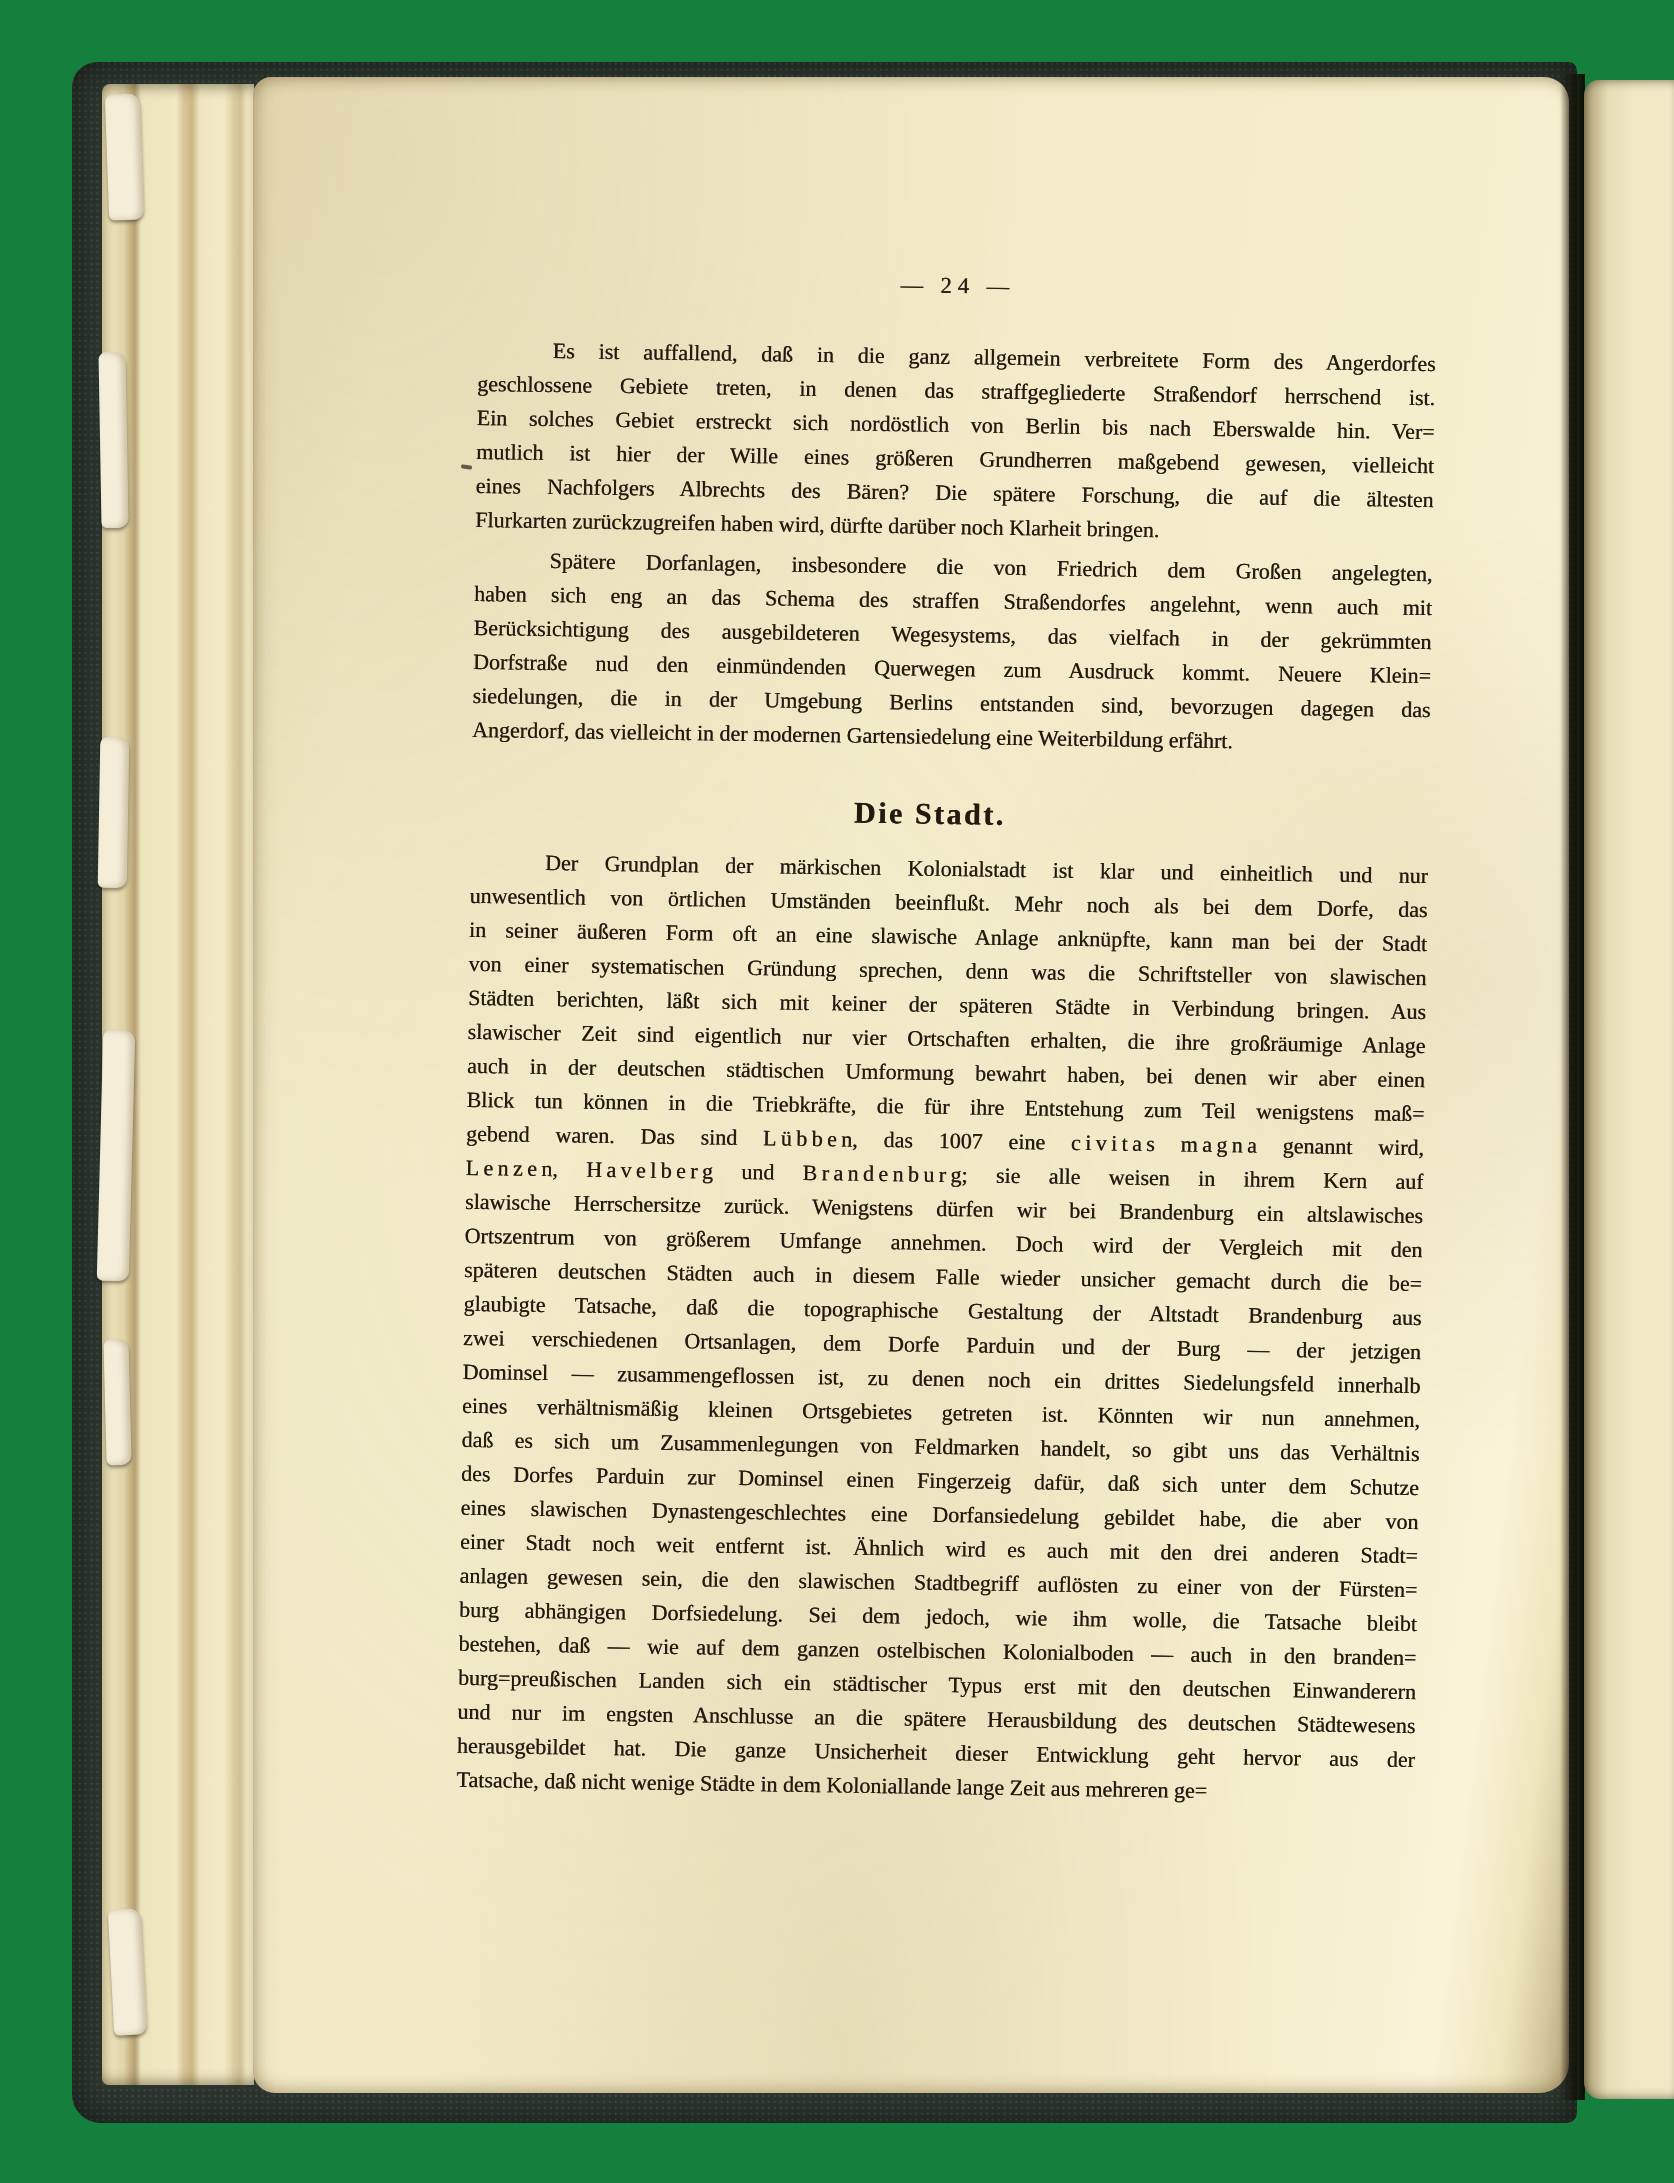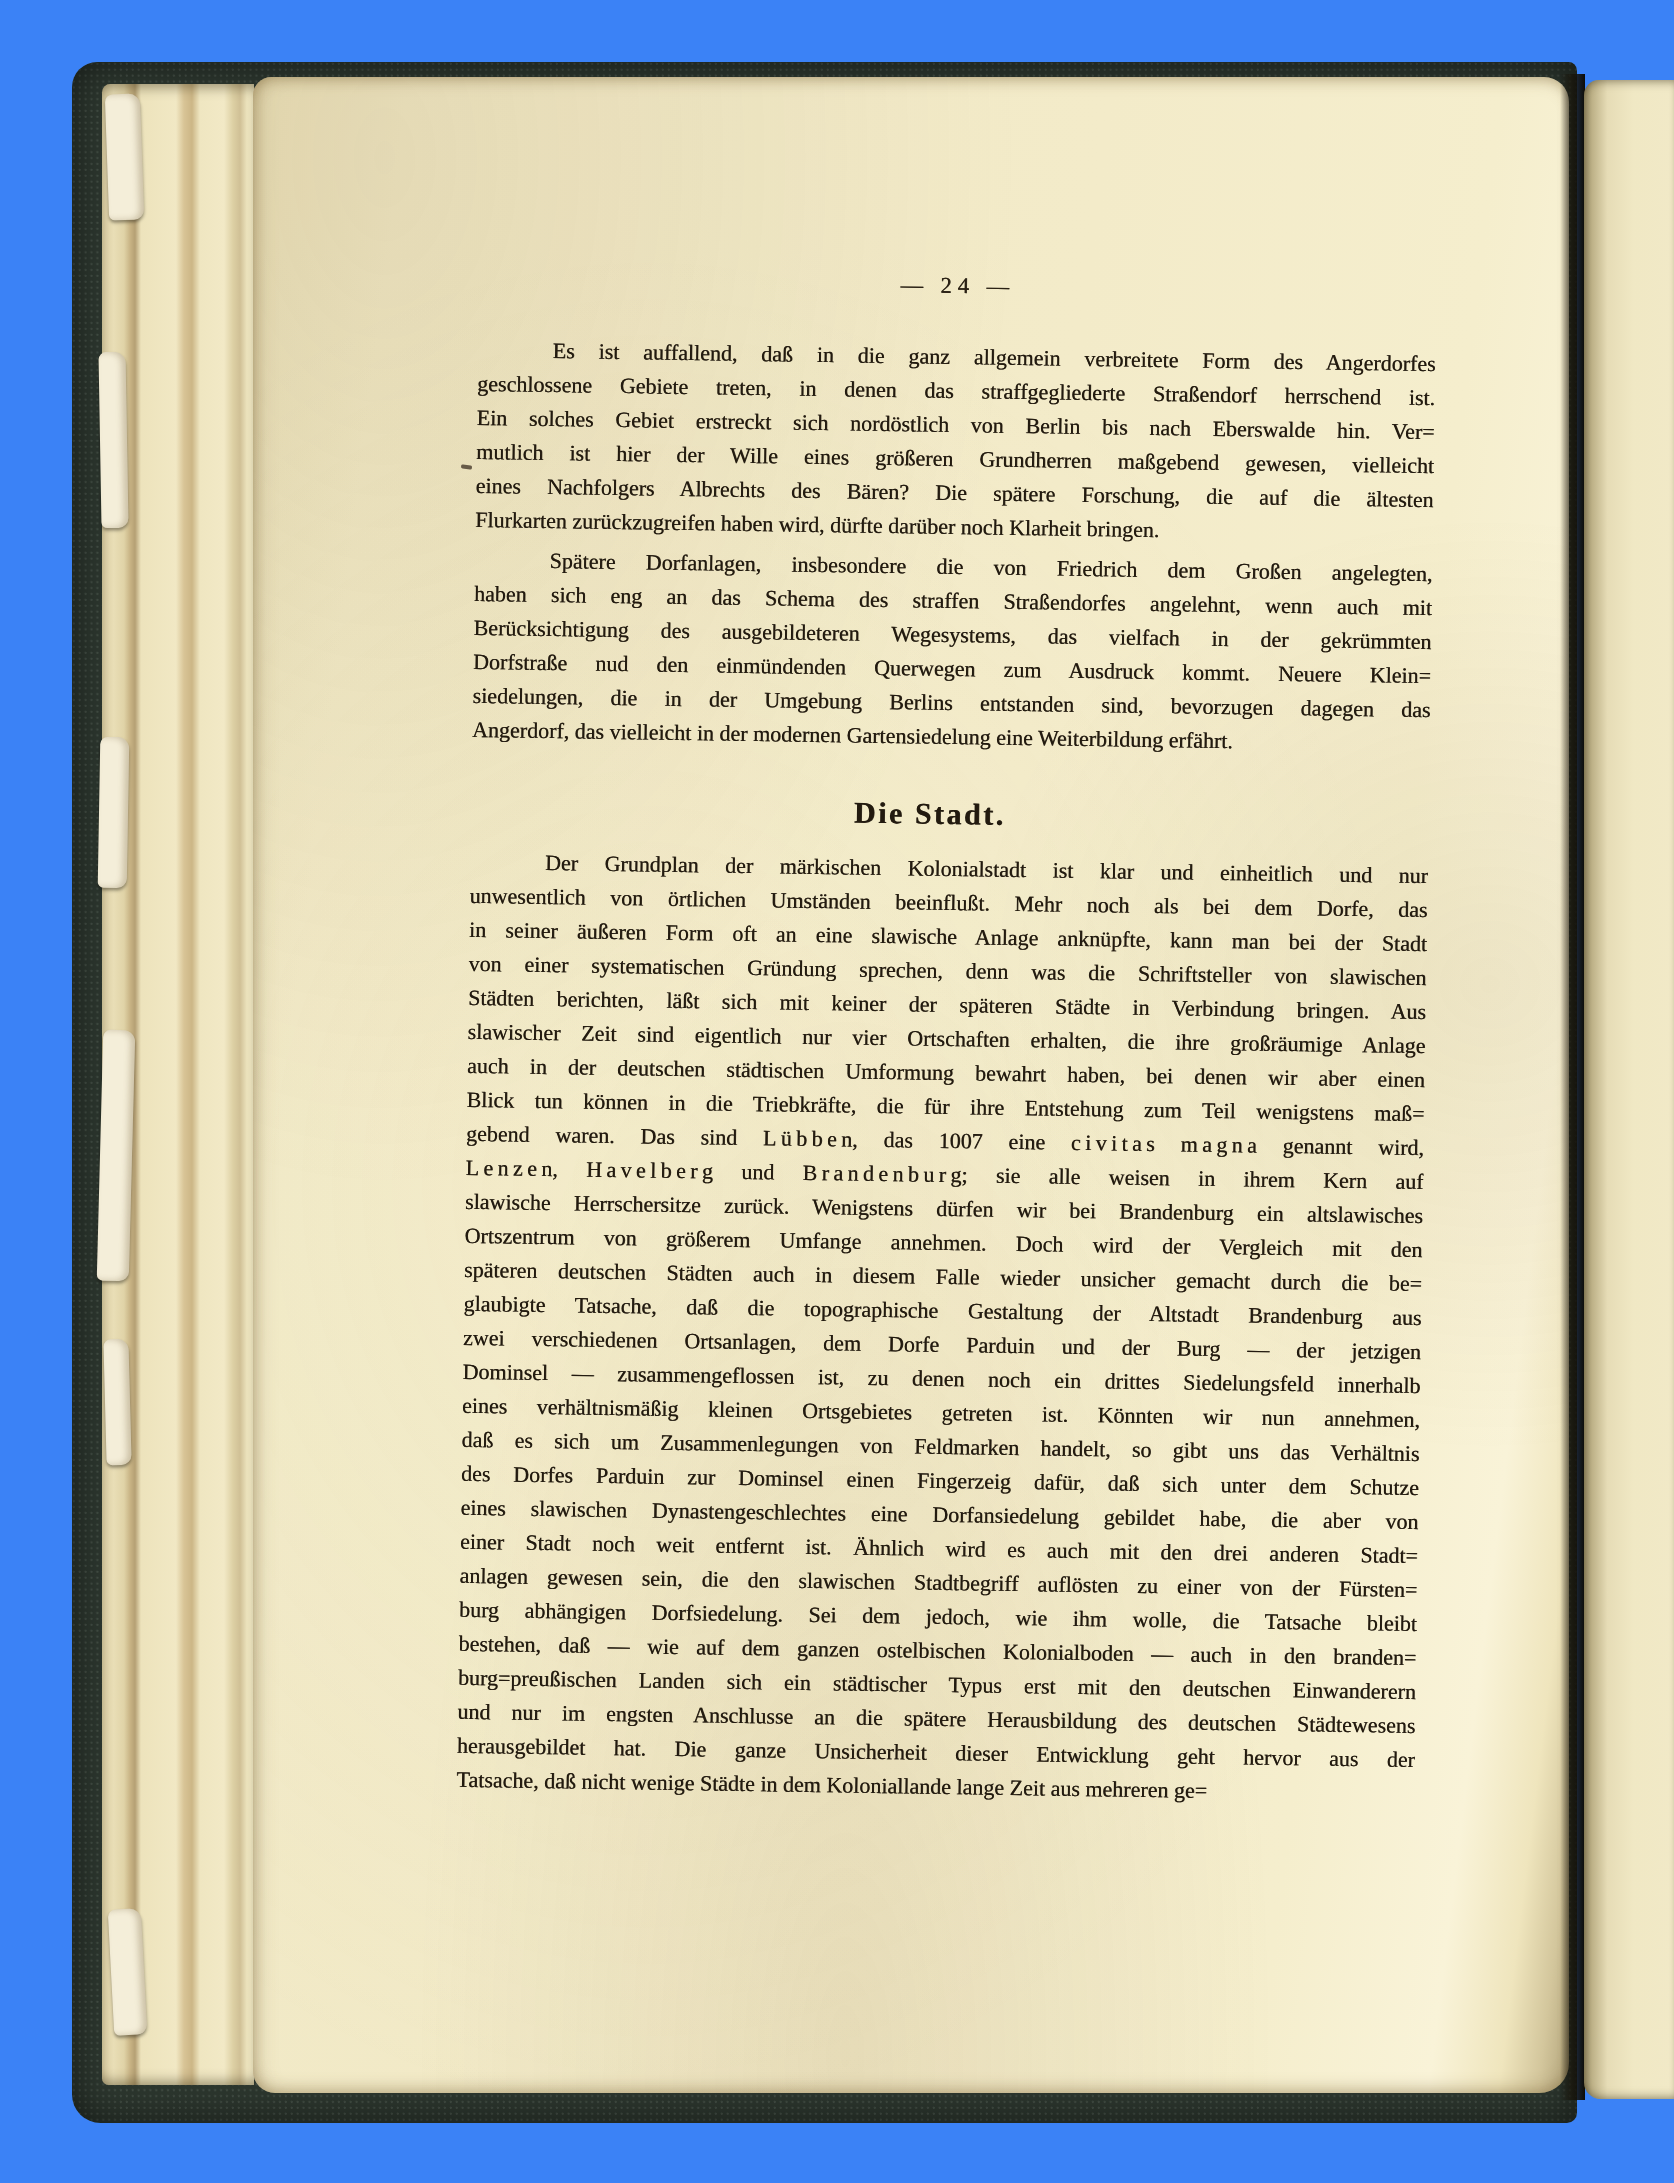--- a/index.html
+++ b/index.html
@@ -1,18 +1,18 @@
 <!DOCTYPE html>
 <html style="font-size:13.4px"><head>
 <meta charset="utf-8">
 <style>
   html,body{margin:0;padding:0;background:#000;}
   .scene{
     position:relative;width:1674px;height:2183px;overflow:hidden;
-    background:#3b82f6;
+    background:#15803d;
     font-family:"Liberation Serif","DejaVu Serif",serif;
   }
   
   .cover{
     position:absolute;left:72px;top:62px;width:1505px;height:2061px;
     background-color:#2c362e;
     background-image:radial-gradient(circle at 1.7px 1.7px, rgba(173,188,175,0.17) 0.9px, transparent 1.4px);
     background-size:5.9px 5.9px;
     border-radius:25px 8.4px 10px 28.5px;
     box-shadow:inset 0 0 39px rgba(0,0,0,0.55);

